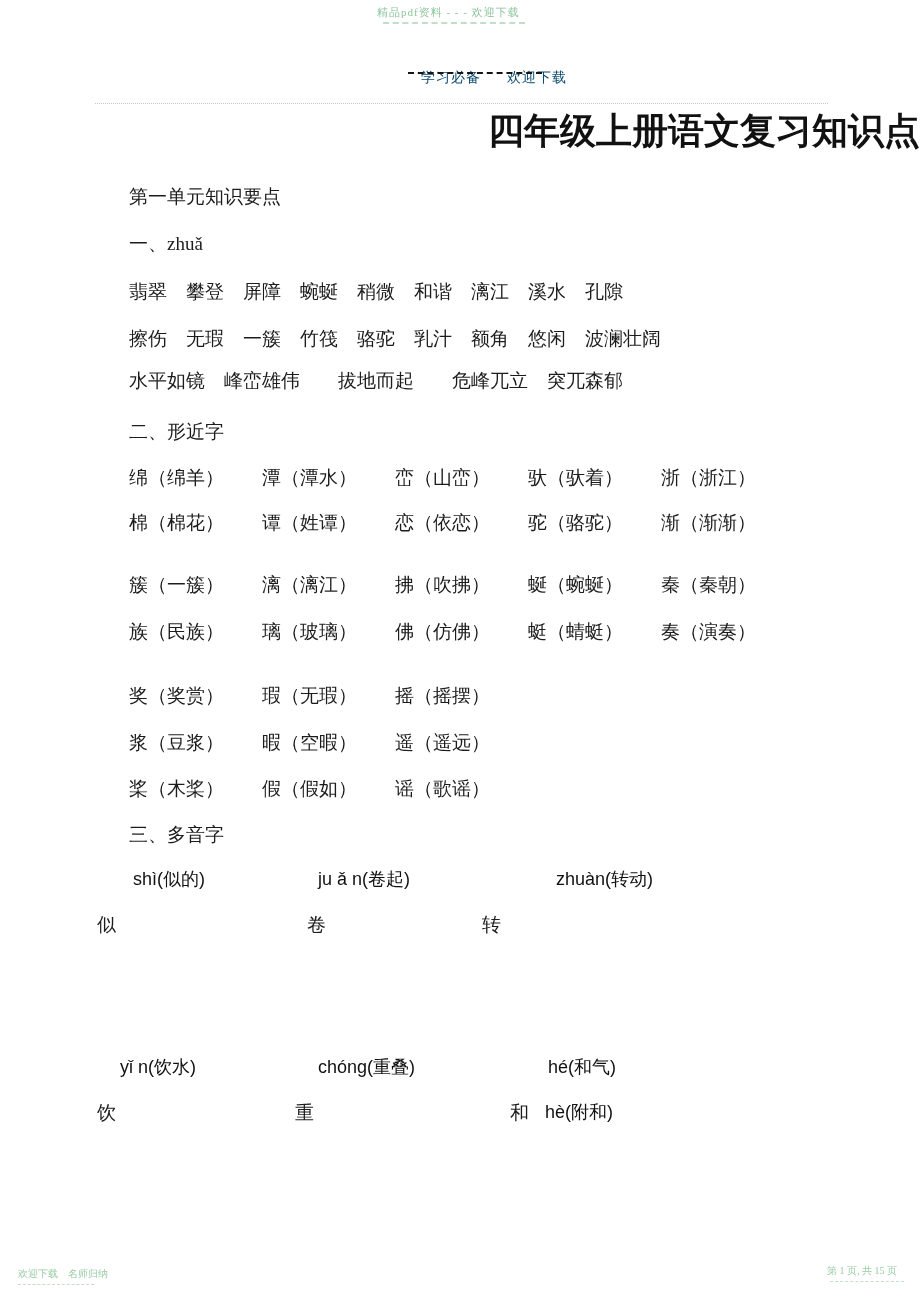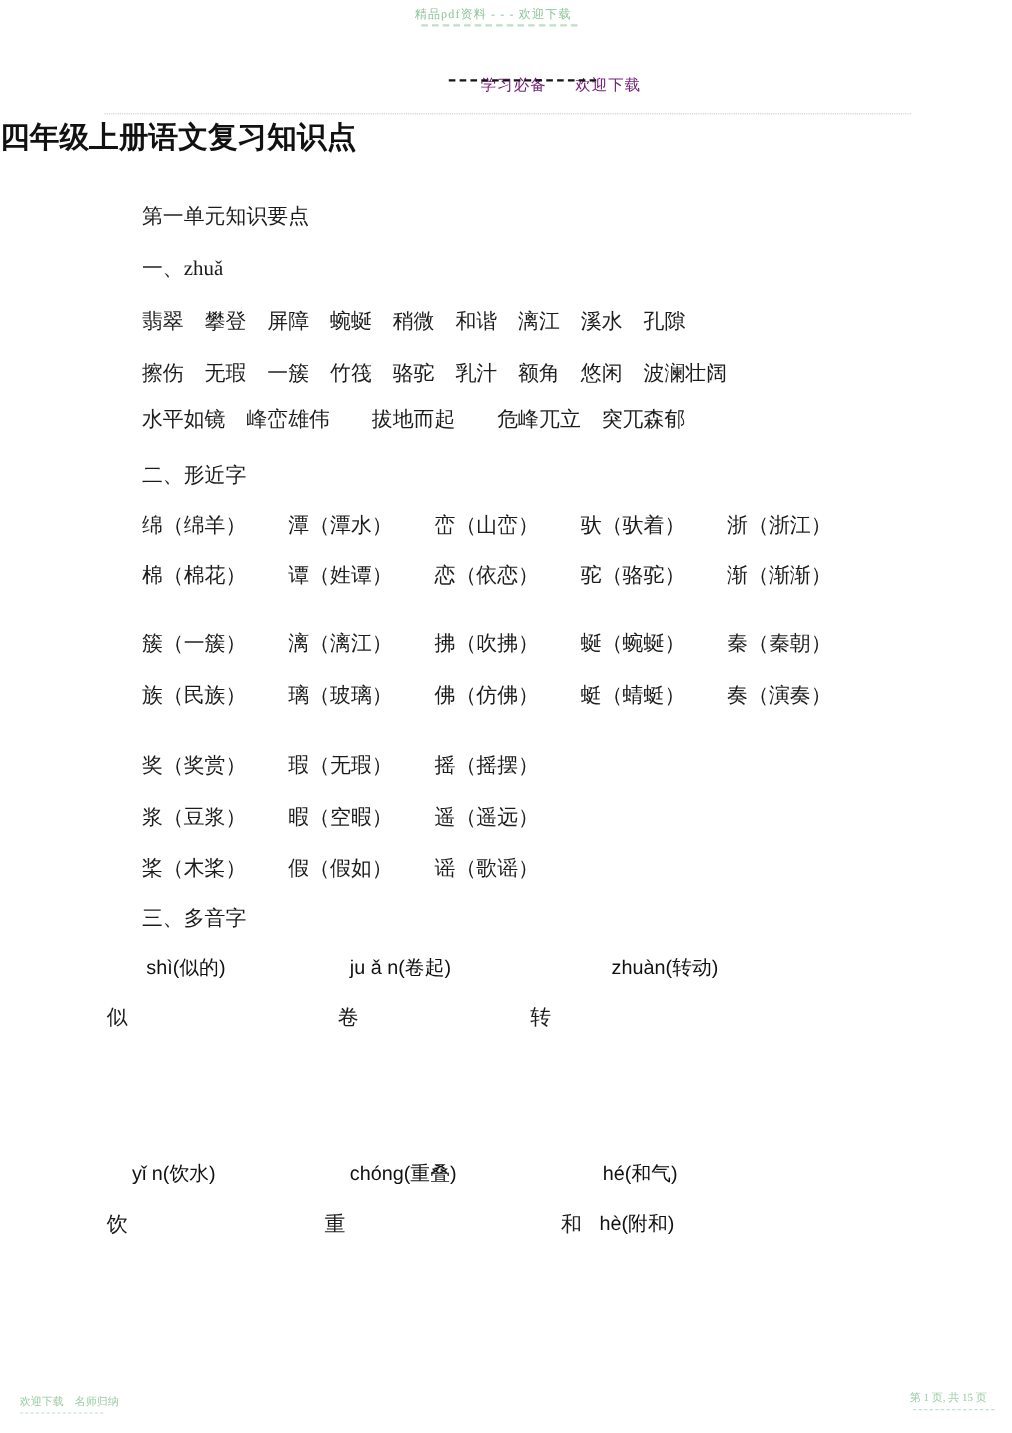--- a/index.html
+++ b/index.html
@@ -5,28 +5,28 @@
   html,body{margin:0;padding:0;background:#ffffff;}
   .page{
     position:relative;width:920px;height:1303px;background:#ffffff;
     font-family:"Liberation Serif","DejaVu Serif",serif;color:#1c1c1c;
     overflow:hidden;
   }
   
   .top-banner{position:absolute;top:5px;left:377px;font-size:11px;color:#8cc59b;letter-spacing:1px;white-space:pre;}
   .top-banner-dash{position:absolute;top:22px;left:383px;width:142px;border-top:2px dashed #bfdfc8;}
   
-  .doc-header{position:absolute;top:53px;left:419px;font-size:14px;color:#701a75;white-space:pre;letter-spacing:1px;}
+  .doc-header{position:absolute;top:53px;left:403px;font-size:14px;color:#0c4a6e;white-space:pre;letter-spacing:1px;}
   .hdr-gap{display:inline-block;width:26px;}
   .header-dash{position:absolute;top:72px;left:408px;width:134px;border-top:2px dashed #151515;}
   
   .dotted-rule{position:absolute;top:103px;left:95px;width:733px;border-top:1px dotted #c3c8c3;}
   
-  .title{position:absolute;top:107px;left:0;width:100%;text-align:left;
-         font-size:27px;font-weight:bold;margin:0;color:#111;}
+  .title{position:absolute;top:107px;left:0;width:100%;text-align:right;
+         font-size:36px;font-weight:bold;margin:0;color:#111;}
   
   .line{position:absolute;left:97px;font-size:19px;white-space:pre;color:#1c1c1c;margin-left:32px;}
   
   .prow{position:absolute;left:0;width:100%;height:26px;}
   .cell{position:absolute;top:0;white-space:pre;}
   .py{font-family:"Liberation Sans","DejaVu Sans",sans-serif;font-size:18px;color:#111;}
   .zh{font-size:19px;color:#1c1c1c;}
   
   .footer-left{position:absolute;left:18px;top:1267px;font-size:10px;color:#9bcca7;white-space:pre;}
   .footer-left-dash{position:absolute;left:18px;top:1284px;width:76px;border-top:1.5px dashed #c2e0cb;}

